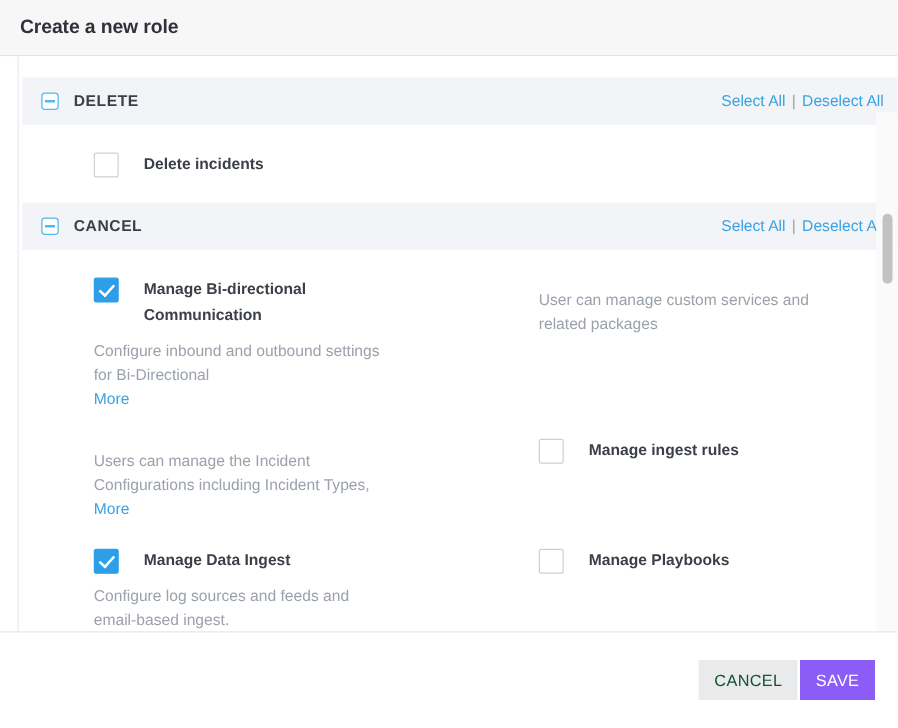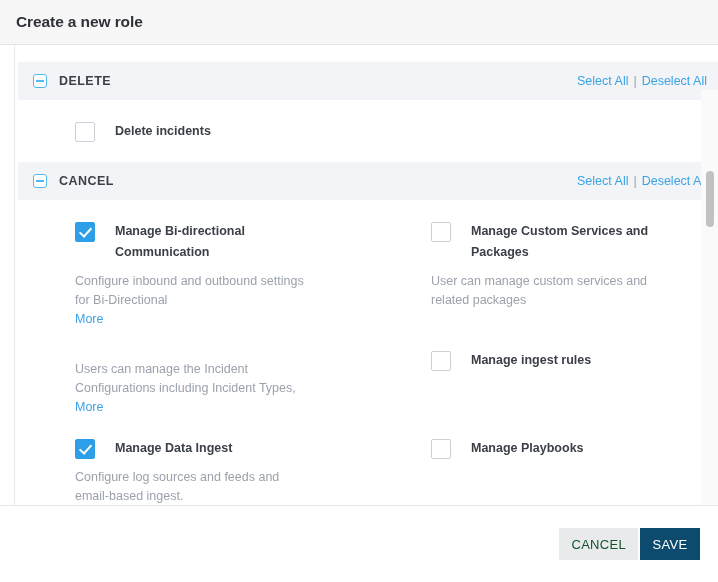--- a/index.html
+++ b/index.html
@@ -235,21 +235,21 @@
     letter-spacing: 0.3px;
     cursor: pointer;
     padding: 0 12px;
   }
   .btn-cancel {
     background: #e8eaec;
     color: #14532d;
     margin-right: 2px;
   }
   .btn-save {
-    background: #0c4a6e;
+    background: #8b5cf6;
     color: #ffffff;
   }
 </style>
 </head>
 <body>
 
 <div class="modal-header">
   <div class="modal-title">Create a new role</div>
 </div>
 
@@ -295,24 +295,20 @@
             <span class="checkbox checked"></span>
             <span class="perm-label">Manage Bi-directional Communication</span>
           </div>
           <div class="perm-desc">
             <span>Configure inbound and outbound settings for Bi-Directional</span>
             <span class="more-link">More</span>
           </div>
         </div>
 
         <div class="perm-cell">
-          <div class="perm-head">
-            <span class="checkbox"></span>
-            <span class="perm-label">Manage Custom Services and Packages</span>
-          </div>
           <div class="perm-desc">User can manage custom services and related packages</div>
         </div>
 
         <div class="perm-cell">
           <div class="perm-desc">
             <span>Users can manage the Incident Configurations including Incident Types,</span>
             <span class="more-link">More</span>
           </div>
         </div>
 

